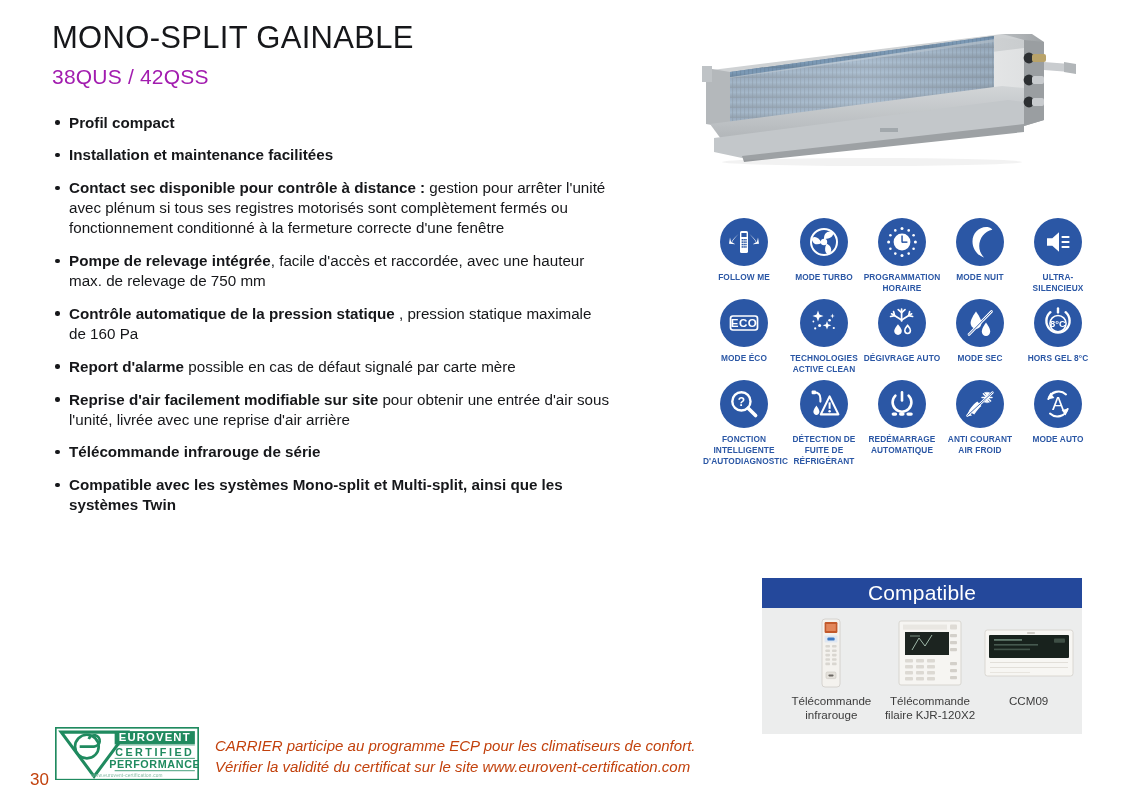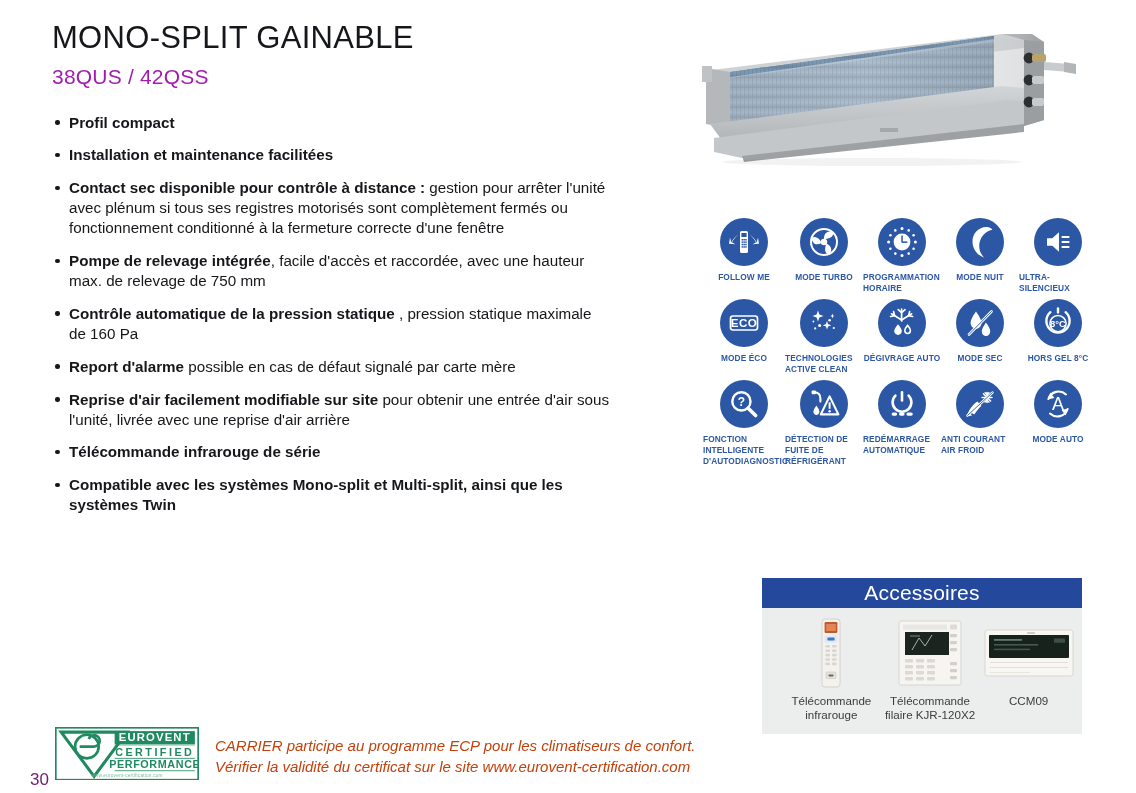--- a/index.html
+++ b/index.html
@@ -44,21 +44,21 @@
     row-gap:6px;column-gap:0px;
   }
   .icon-cell{display:flex;flex-direction:column;align-items:center;}
   .icon-disc{
     width:48px;height:48px;border-radius:50%;background:#2B57A5;
     display:flex;align-items:center;justify-content:center;
     margin-bottom:6px;
   }
   .icon-disc svg{display:block;}
   .icon-label{
-    font-size:8.3px;font-weight:bold;color:#2B57A5;
+    font-size:8.3px;font-weight:bold;color:#2B57A5;text-align:center;
     line-height:1.28;letter-spacing:.1px;max-width:78px;
   }
   .r3 .icon-label{max-width:82px;}
 
   
   .accessoires{
     position:absolute;left:762px;top:578px;width:320px;
   }
   .acc-header{
     background:#24489B;color:#ffffff;text-align:center;
@@ -79,21 +79,21 @@
   
   .footer{position:absolute;left:55px;top:727px;width:700px;height:60px;}
   .eurovent{position:absolute;left:0;top:0;width:144px;height:52px;}
   .eurovent svg{display:block;}
   .footer-text{
     position:absolute;left:160px;top:8px;width:560px;
     font-size:15px;line-height:1.42;color:#c2410c;font-style:italic;
   }
   .page-num{
     position:absolute;left:30px;top:770px;
-    font-size:17px;color:#701a75;
+    font-size:17px;color:#c2410c;
   }
 </style>
 </head>
 <body>
 
 <div class="page">
 
   <div class="left-col">
     <h1 class="product-title">MONO-SPLIT GAINABLE</h1>
     <div class="product-model">38QUS / 42QSS</div>
@@ -376,21 +376,21 @@
             <path d="M9.4 5.6 L6.6 12.6 L13.4 11" fill="#ffffff"></path>
             <path d="M26.6 22 A10.8 10.8 0 0 1 9 26.6" fill="none" stroke="#ffffff" stroke-width="2.1" stroke-linecap="round"></path>
             <path d="M24.6 28.4 L27.4 21.4 L20.6 23" fill="#ffffff"></path>
           </svg>
         </div>
         <div class="icon-label">MODE AUTO</div>
       </div>
     </div>
 
   <div class="accessoires">
-    <div class="acc-header">Accessoires</div>
+    <div class="acc-header">Compatible</div>
     <div class="acc-body" id="acc-body">
         <div class="acc-item">
           <div class="acc-img">
             <svg width="26" height="70" viewBox="0 0 26 70" xmlns="http://www.w3.org/2000/svg">
               <rect x="4" y="1" width="18" height="68" rx="3" fill="#f4f2ee" stroke="#cfccc6" stroke-width="0.8"></rect>
               <rect x="6.6" y="4" width="12.8" height="11" rx="1.2" fill="#c2592b"></rect>
               <rect x="8.2" y="6" width="9.6" height="7" fill="#e2865a"></rect>
               <rect x="6.6" y="17.5" width="12.8" height="7" rx="1" fill="#dfe7f2"></rect>
               <rect x="9.4" y="19.4" width="7.2" height="3.2" rx="1.2" fill="#3f7bc4"></rect>
               <g fill="#d9d6d0">

